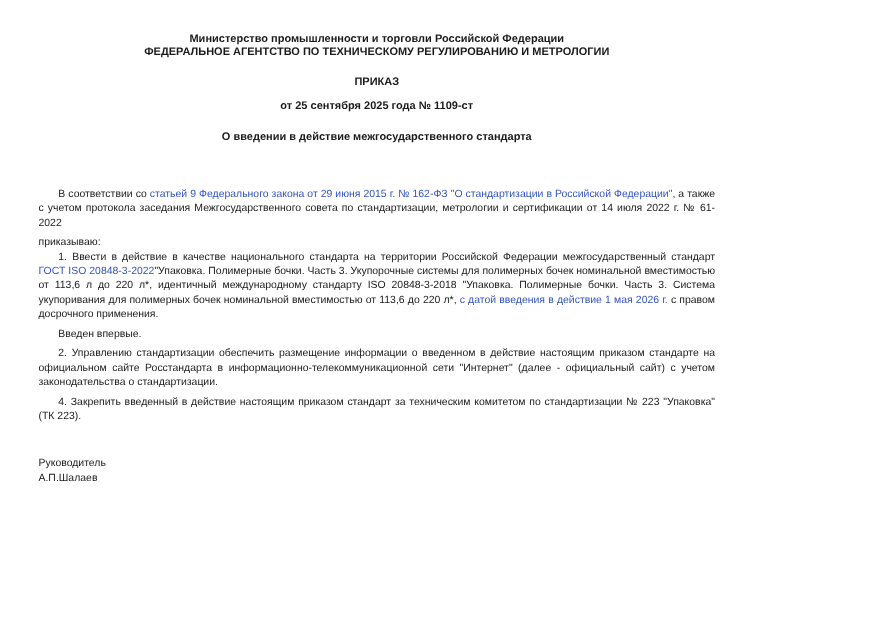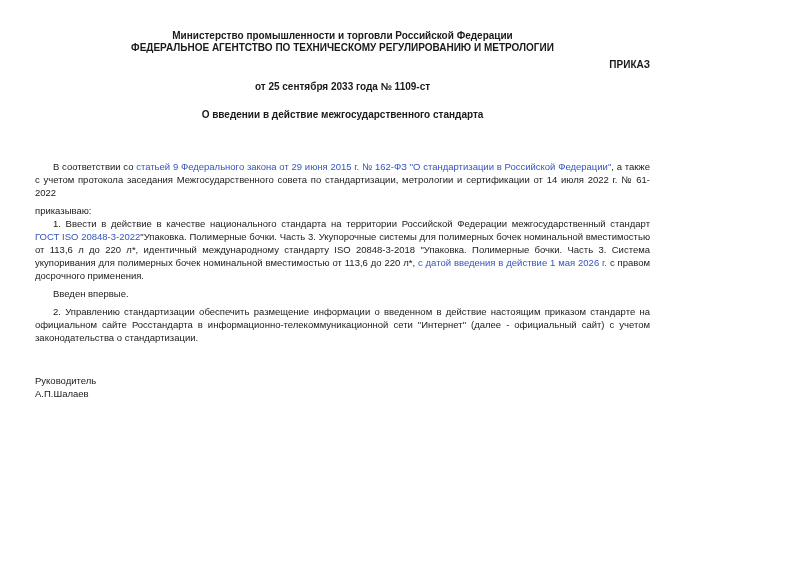--- a/index.html
+++ b/index.html
@@ -21,21 +21,21 @@
     height: 571px;
     padding: 30px 35px 0 35px;
     background: var(--page_background, #ffffff);
   }
   .hdr {
     text-align: center;
     font-weight: bold;
     font-size: 10px;
     line-height: 11.5px;
   }
-  .doc-type   { margin-top: 6px; text-align: right; }
+  .doc-type   { margin-top: 16px; }
   .doc-date   { margin-top: 10px; }
   .doc-title  { margin-top: 17px; }
   .body-text {
     margin-top: 39px;
     font-size: 9.5px;
     line-height: 13px;
   }
   .body-text p {
     margin: 0 0 5px 0;
     text-align: justify;
@@ -59,37 +59,38 @@
 </style>
 </head>
 <body>
 
 <div class="page">
 
   <div class="hdr">
     <div>Министерство промышленности и торговли Российской Федерации</div>
     <div>ФЕДЕРАЛЬНОЕ АГЕНТСТВО ПО ТЕХНИЧЕСКОМУ РЕГУЛИРОВАНИЮ И МЕТРОЛОГИИ</div>
     <div class="doc-type">ПРИКАЗ</div>
-    <div class="doc-date">от 25 сентября 2033 года № 1109-ст</div>
+    <div class="doc-date">от 25 сентября 2025 года № 1109-ст</div>
     <div class="doc-title">О введении в действие межгосударственного стандарта</div>
   </div>
 
   <div class="body-text">
 
     <p><span>В соответствии со </span><a class="lnk">статьей 9 Федерального закона от 29 июня 2015 г. № 162-ФЗ "О стандартизации в Российской Федерации"</a><span>, а также с учетом протокола заседания Межгосударственного совета по стандартизации, метрологии и сертификации от 14 июля 2022 г. № 61-2022</span></p>
 
     <p class="order-word">приказываю:</p>
 
     <p><span>1. Ввести в действие в качестве национального стандарта на территории Российской Федерации межгосударственный стандарт </span><a class="lnk">ГОСТ ISO 20848-3-2022</a><span>"Упаковка. Полимерные бочки. Часть 3. Укупорочные системы для полимерных бочек номинальной вместимостью от 113,6 л до 220 л*, идентичный международному стандарту ISO 20848-3-2018 "Упаковка. Полимерные бочки. Часть 3. Система укупоривания для полимерных бочек номинальной вместимостью от 113,6 до 220 л*, </span><a class="lnk">с датой введения в действие 1 мая 2026 г.</a><span> с правом досрочного применения.</span></p>
 
     <p>Введен впервые.</p>
 
     <p>2. Управлению стандартизации обеспечить размещение информации о введенном в действие настоящим приказом стандарте на официальном сайте Росстандарта в информационно-телекоммуникационной сети "Интернет" (далее - официальный сайт) с учетом законодательства о стандартизации.</p>
 
 
+    <p>4. Закрепить введенный в действие настоящим приказом стандарт за техническим комитетом по стандартизации № 223 "Упаковка" (ТК 223).</p>
 
   </div>
 
   <div class="signature">
     <div>Руководитель</div>
     <div>А.П.Шалаев</div>
   </div>
 
 </div>
 

